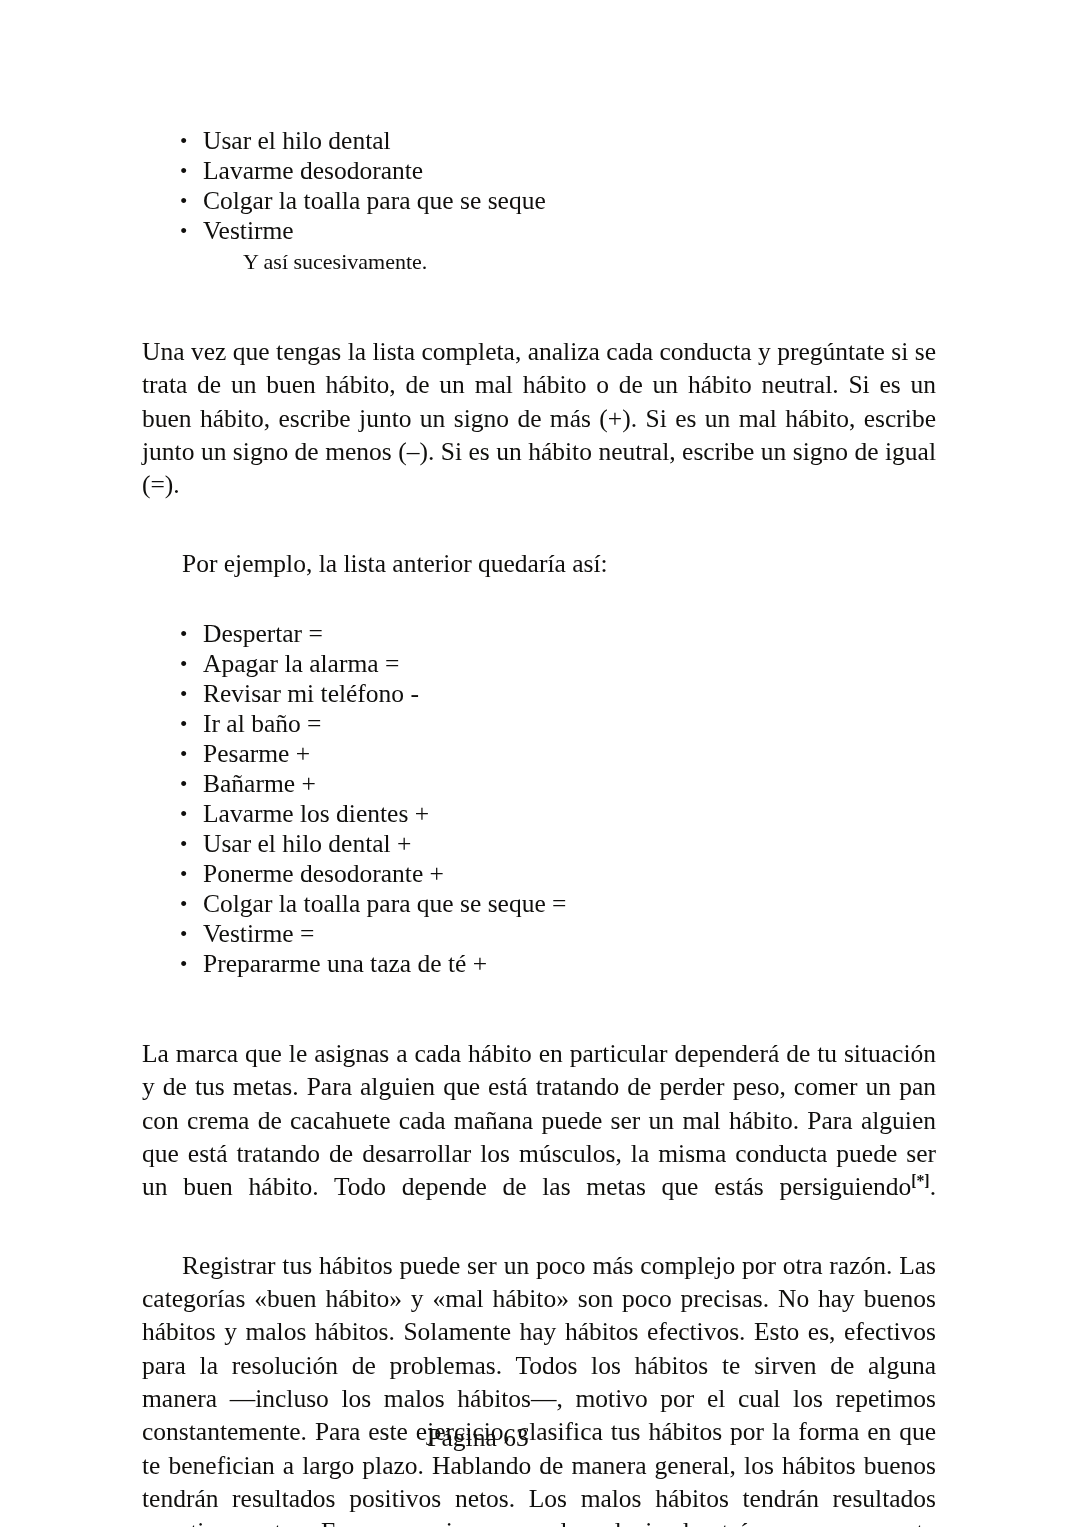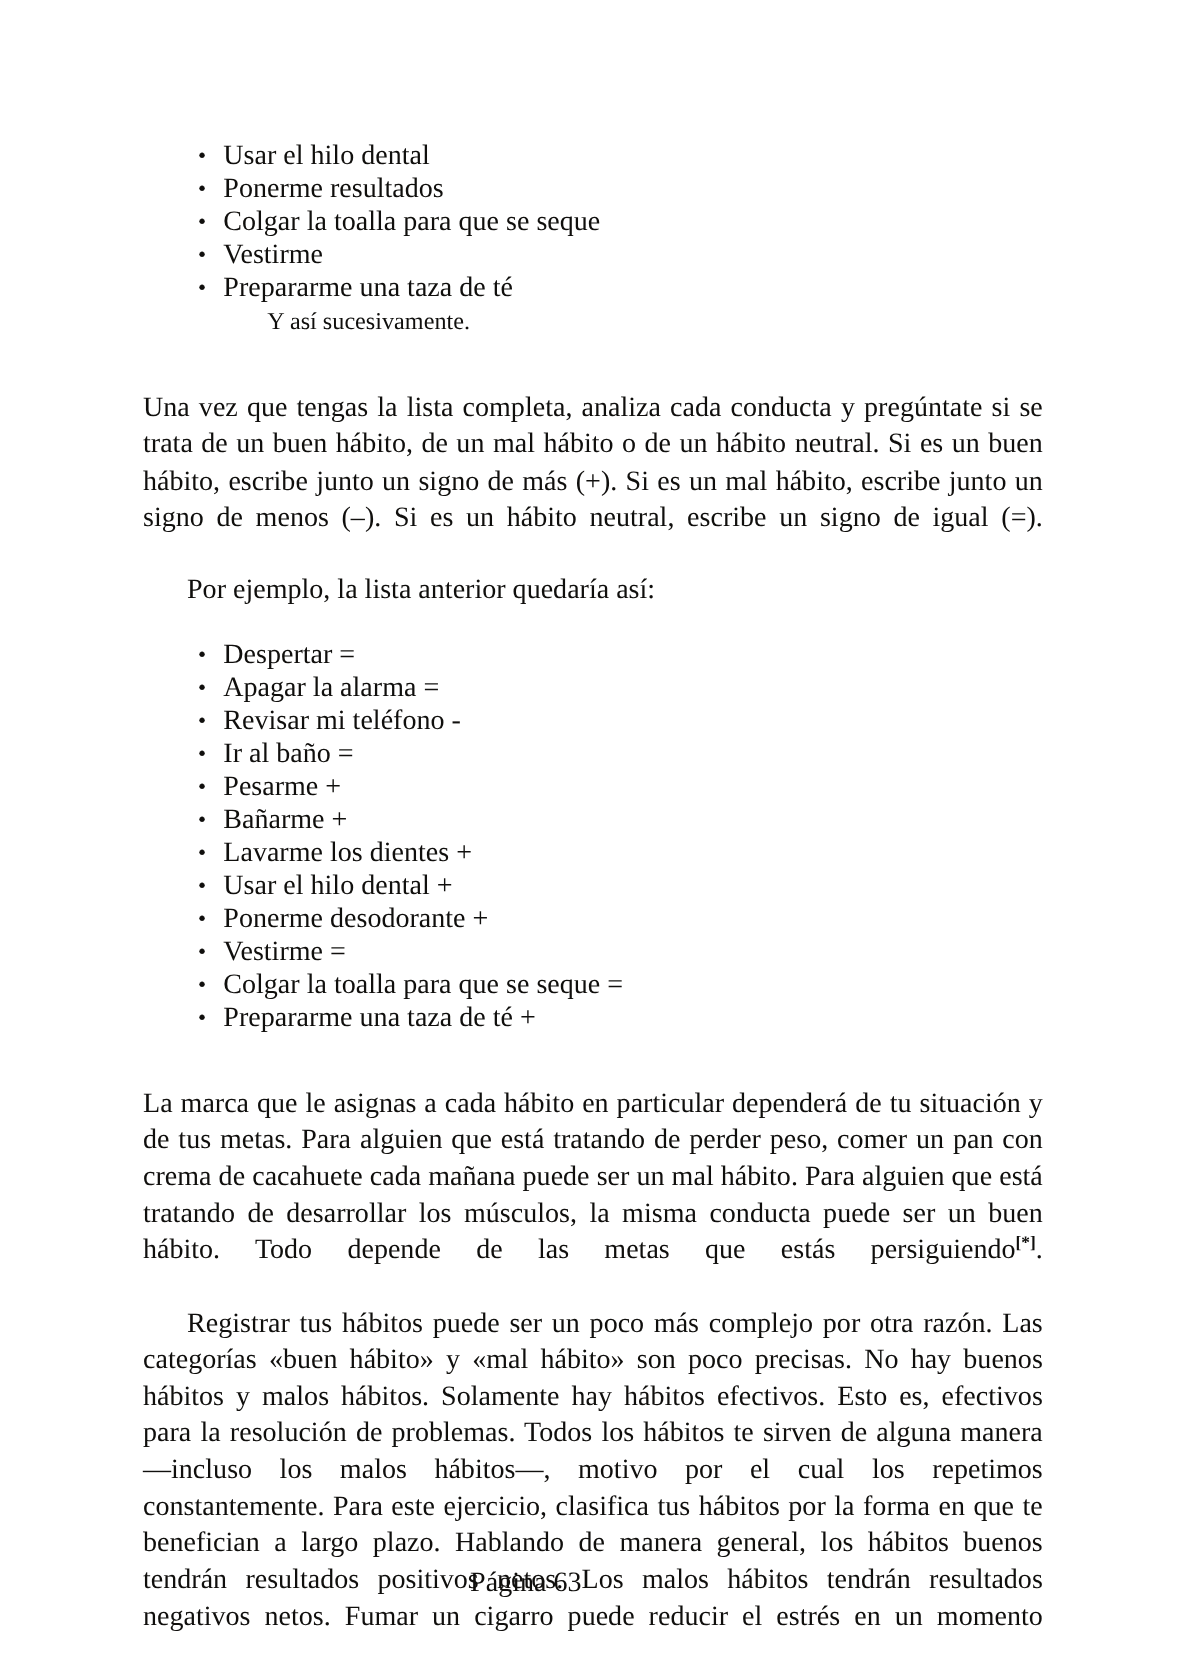--- a/index.html
+++ b/index.html
@@ -61,21 +61,21 @@
   .trailing-note {
     margin: 0;
     padding-left: 113px;
     font-size: 22px;
     line-height: 31px;
     white-space: nowrap;
   }
 
   
   .para {
-    margin: 0;
+    margin: 12px;
     font-size: 25.5px;
     line-height: 33.3px;
     text-align: justify;
     text-justify: inter-word;
     hyphens: none;
   }
   .para.indent {
     text-indent: 40px;
   }
 
@@ -110,24 +110,23 @@
 </style>
 </head>
 <body>
 
 <div class="page">
 
   <div class="content">
 
     <ul class="bullet-list list-top">
       <li>Usar el hilo dental</li>
-      <li>Ponerme resultados</li>
+      <li>Lavarme desodorante</li>
       <li>Colgar la toalla para que se seque</li>
       <li>Vestirme</li>
-      <li>Prepararme una taza de té</li>
     </ul>
 
     <p class="trailing-note">Y así sucesivamente.</p>
 
     <div class="block-gap-lg"></div>
 
     <p class="para">Una vez que tengas la lista completa, analiza cada conducta y pregúntate si se trata de un buen hábito, de un mal hábito o de un hábito neutral. Si es un buen hábito, escribe junto un signo de más (+). Si es un mal hábito, escribe junto un signo de menos (–). Si es un hábito neutral, escribe un signo de igual (=).</p>
 
     <p class="para indent no-stretch">Por ejemplo, la lista anterior quedaría así:</p>
 
@@ -136,22 +135,22 @@
     <ul class="bullet-list">
       <li>Despertar =</li>
       <li>Apagar la alarma =</li>
       <li>Revisar mi teléfono -</li>
       <li>Ir al baño =</li>
       <li>Pesarme +</li>
       <li>Bañarme +</li>
       <li>Lavarme los dientes +</li>
       <li>Usar el hilo dental +</li>
       <li>Ponerme desodorante +</li>
+      <li>Colgar la toalla para que se seque =</li>
       <li>Vestirme =</li>
-      <li>Colgar la toalla para que se seque =</li>
       <li>Prepararme una taza de té +</li>
     </ul>
 
     <div class="block-gap-lg"></div>
 
     <p class="para"><span>La marca que le asignas a cada hábito en particular dependerá de tu situación y de tus metas. Para alguien que está tratando de perder peso, comer un pan con crema de cacahuete cada mañana puede ser un mal hábito. Para alguien que está tratando de desarrollar los músculos, la misma conducta puede ser un buen hábito. Todo depende de las metas que estás persiguiendo</span><sup class="footnote-ref">[*]</sup><span>.</span></p>
 
     <p class="para indent">Registrar tus hábitos puede ser un poco más complejo por otra razón. Las categorías «buen hábito» y «mal hábito» son poco precisas. No hay buenos hábitos y malos hábitos. Solamente hay hábitos efectivos. Esto es, efectivos para la resolución de problemas. Todos los hábitos te sirven de alguna manera —incluso los malos hábitos—, motivo por el cual los repetimos constantemente. Para este ejercicio, clasifica tus hábitos por la forma en que te benefician a largo plazo. Hablando de manera general, los hábitos buenos tendrán resultados positivos netos. Los malos hábitos tendrán resultados negativos netos. Fumar un cigarro puede reducir el estrés en un momento</p>
 
   </div>

